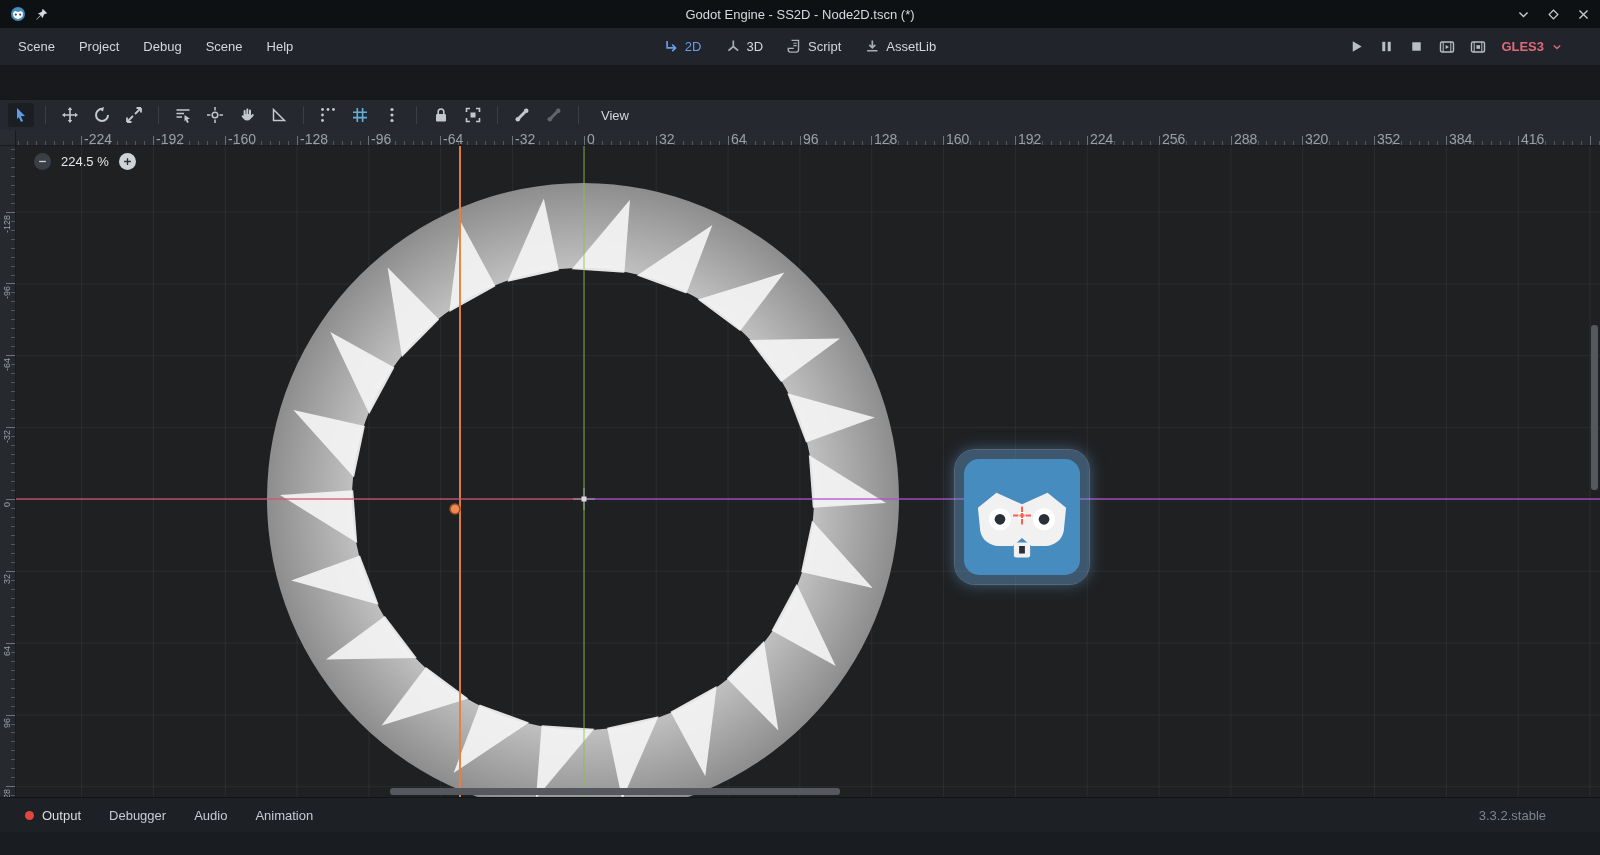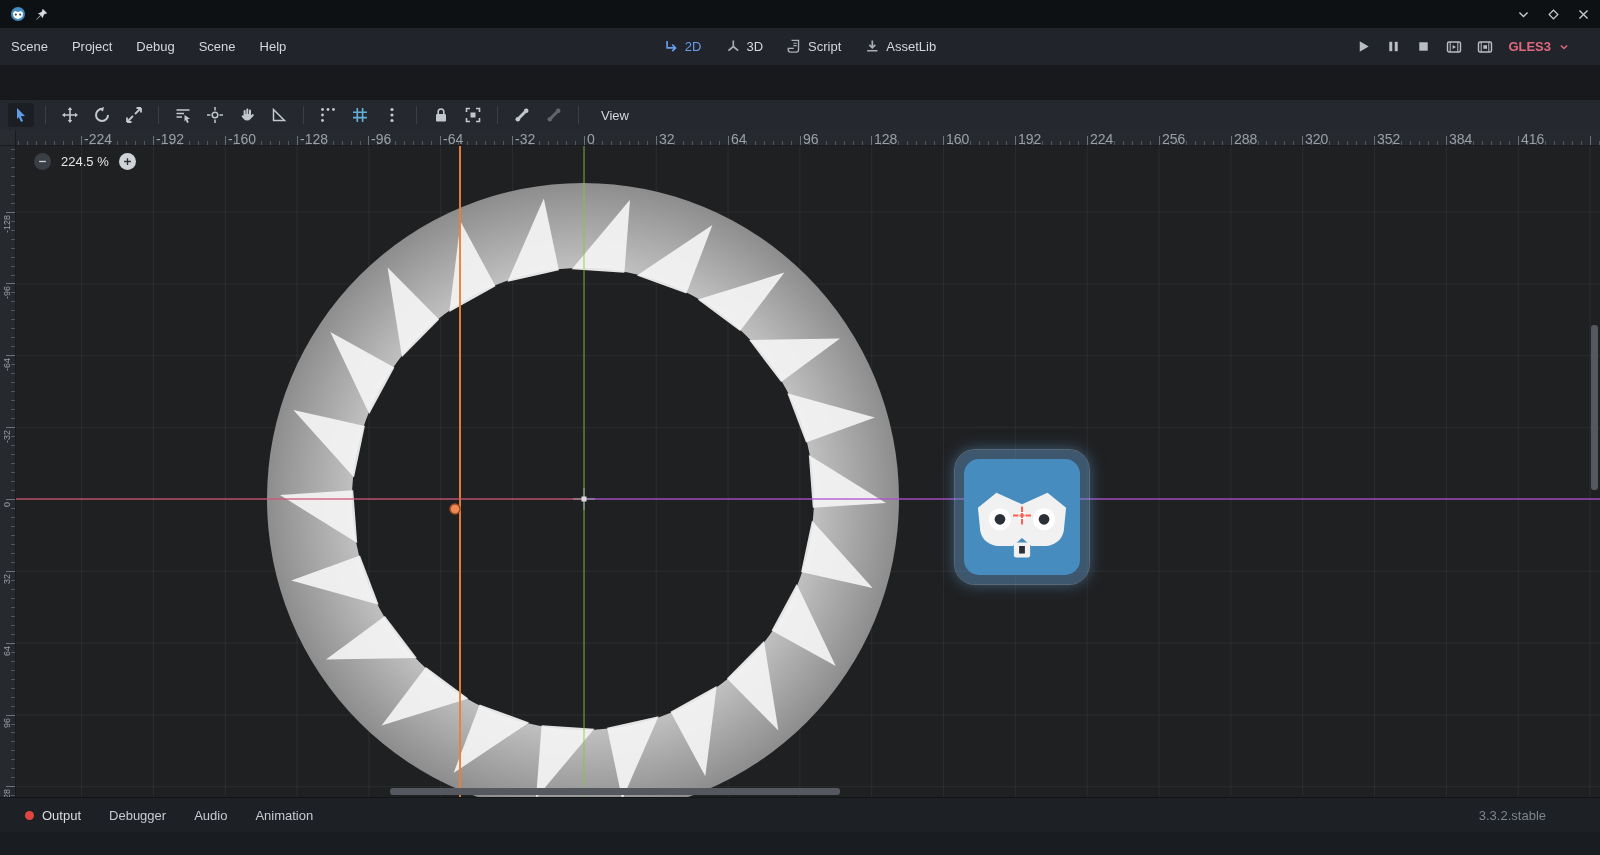--- a/index.html
+++ b/index.html
@@ -10,21 +10,21 @@
   
   .titlebar{position:absolute;top:0;left:0;right:0;height:28px;background:#0e1114;
     display:flex;align-items:center;padding:0 10px}
   .tb-left{display:flex;gap:9px;align-items:center;z-index:1}
   .tb-title{position:absolute;left:0;right:0;text-align:center;color:#d7dade;font-size:13px}
   .tb-right{margin-left:auto;display:flex;gap:17px;align-items:center;color:#c9ccd1;z-index:1}
   .tb-btn{display:flex;align-items:center;justify-content:center}
 
   
   .menubar{position:absolute;top:28px;left:0;right:0;height:38px;background:#21252b;
-    display:flex;align-items:center;padding:0 1px;border-bottom:1px solid #15171b}
+    display:flex;align-items:center;padding:0 8px;border-bottom:1px solid #15171b}
   .menus{display:flex;gap:4px}
   .menu-item{padding:5px 10px;color:#d3d6db;border-radius:3px;cursor:default}
   .workspaces{position:absolute;left:50%;transform:translateX(-50%);display:flex;gap:8px;align-items:center}
   .ws-btn{display:flex;align-items:center;gap:6px;padding:4px 8px;color:#d3d6db;border-radius:3px}
   .ws-btn .icw{color:#a9adb4}
   .ws-btn.active{color:#699ce8}
   .ws-btn.active .icw{color:#699ce8}
   .run-controls{margin-left:auto;display:flex;gap:15px;align-items:center;color:#b9bdc4;padding-right:30px}
   .renderer{display:flex;align-items:center;gap:8px;color:#e0687c;font-weight:bold}
 
@@ -110,20 +110,21 @@
             <circle cx="5.8" cy="8.6" r="1.1" fill="#414042"></circle>
             <circle cx="10.2" cy="8.6" r="1.1" fill="#414042"></circle>
           </svg>
       </span>
       <span>
         <svg class="ic" width="13" height="13" viewBox="0 0 16 16">
             <path d="M9.5 1l5.5 5.5-3.6 1.2-2.4 4.8-1.6-3.4L2 14.5l-.5-.5 5.4-5.4-3.4-1.6 4.8-2.4z" fill="#d5d8dc"></path>
           </svg>
       </span>
     </div>
+    <div class="tb-title">Godot Engine - SS2D - Node2D.tscn (*)</div>
     <div class="tb-right">
       <span class="tb-btn">
         <svg class="ic" width="13" height="13" viewBox="0 0 16 16">
             <path d="M3 5.5l5 5 5-5" fill="none" stroke="#c9ccd1" stroke-width="1.6"></path>
           </svg>
       </span>
       <span class="tb-btn">
         <svg class="ic" width="13" height="13" viewBox="0 0 16 16">
             <rect x="4.2" y="4.2" width="7.6" height="7.6" transform="rotate(45 8 8)" fill="none" stroke="#c9ccd1" stroke-width="1.5"></rect>
           </svg>

